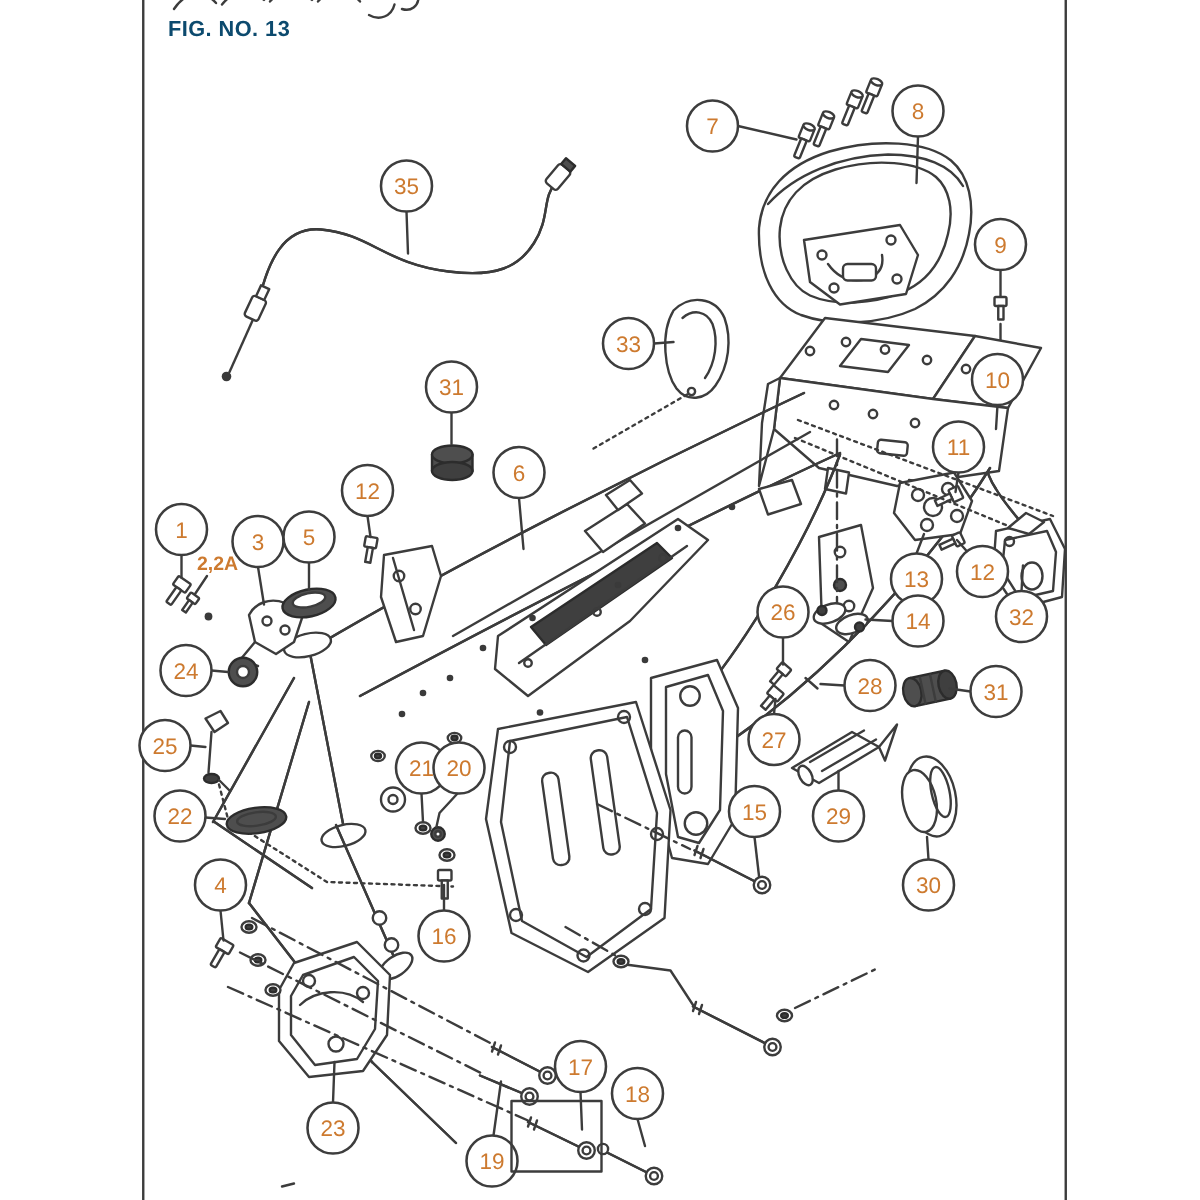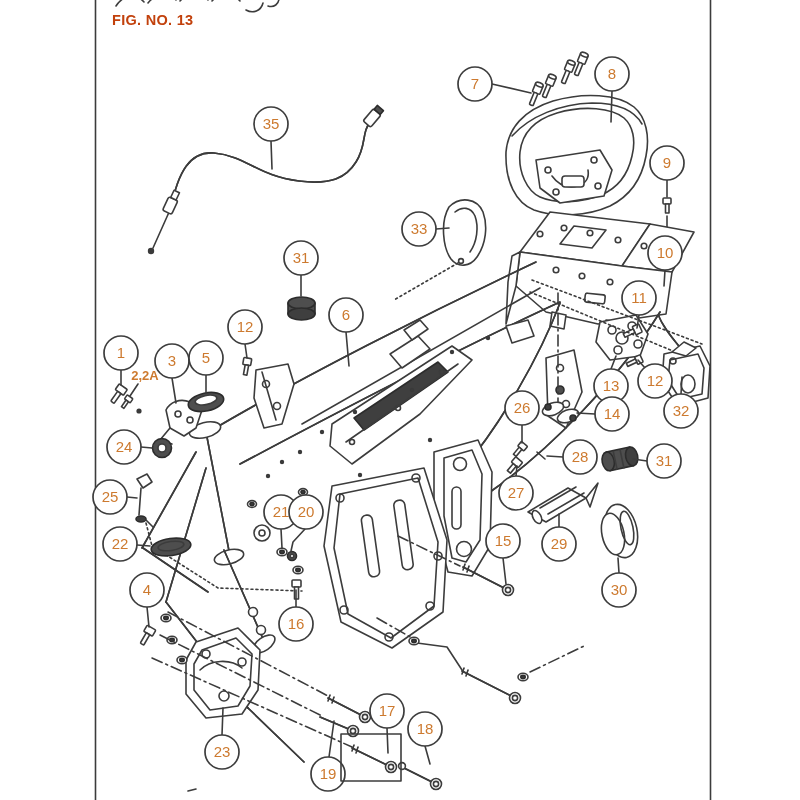--- a/index.html
+++ b/index.html
@@ -1,20 +1,20 @@
 <!DOCTYPE html>
 <html><head>
 <meta charset="utf-8">
 <style>
   html,body{margin:0;padding:0;background:#fff;}
   .stage{position:relative;width:800px;height:800px;overflow:hidden;background:#fff;
          font-family:"Liberation Sans",sans-serif;}
   .stage svg{position:absolute;left:0;top:0;}
   .fig-label{position:absolute;left:112px;top:12px;font-size:14.5px;font-weight:700;
-             color:#c2410c;letter-spacing:.3px;}
+             color:#0c4a6e;letter-spacing:.3px;}
   
   .lw path,.lw line,.lw polyline,.lw polygon,.lw rect,.lw circle,.lw ellipse{
       stroke:#3c3c3c;stroke-width:1.6;fill:none;stroke-linecap:round;stroke-linejoin:round;}
   .lw .wfill{fill:#fff;}
   .lw .dfill{fill:#4e4e4e;stroke:#2c2c2c;}
   .lw .gfill{fill:#3f3f3f;stroke:#2c2c2c;}
   .lw .dot{fill:#3a3a3a;stroke:none;}
   .tube-d{stroke:#3c3c3c;fill:none;stroke-linecap:round;}
   .tube-w{stroke:#fff;fill:none;stroke-linecap:round;}
   .dashdot{stroke:#4a4a4a;stroke-width:1.3;fill:none;stroke-dasharray:11 4 2 4;}

